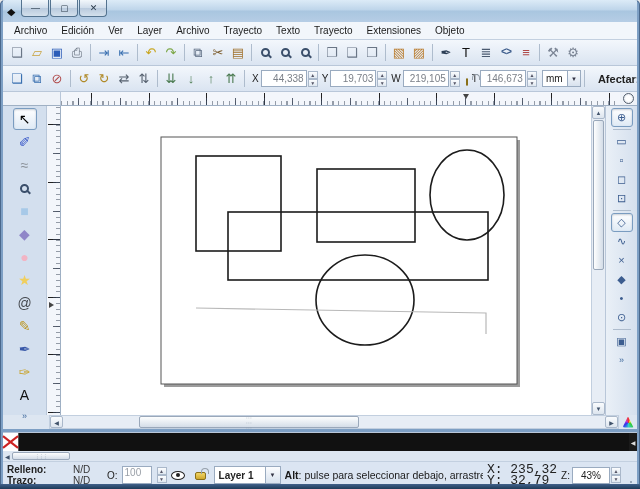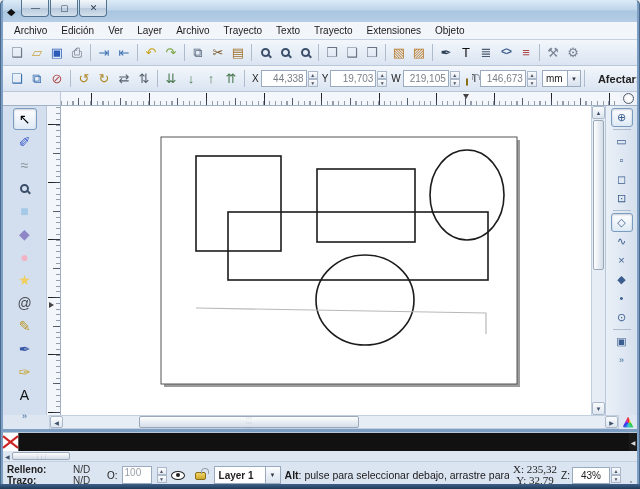--- a/index.html
+++ b/index.html
@@ -121,21 +121,21 @@
   .olabel{font-size:10px;color:#222;}
   .obox{width:30px;height:18px;border:1px solid #9aabc0;background:#fff;color:#9aa0a8;font-size:10px;text-align:left;padding:0 2px;}
   .eye{width:14px;height:9px;border:1px solid #222;border-radius:50%;background:#fff;position:relative;flex:none;}
   .eye::after{content:'';position:absolute;left:4px;top:1.5px;width:4px;height:4px;border-radius:50%;background:#222;}
   .layerbox{display:flex;align-items:center;flex:none;}
   .layerbox .lval{width:52px;height:18px;border:1px solid #9aabc0;background:#fff;font-size:10px;font-weight:bold;
                   display:flex;align-items:center;padding-left:4px;color:#222;}
   .layerbox .lbtn{width:15px;height:18px;border:1px solid #9aabc0;border-left:none;font-size:6px;color:#334;
                   background:linear-gradient(#fbfcfe,#d8e2ee);display:flex;align-items:center;justify-content:center;}
   .statusmsg{flex:1;font-size:10.5px;color:#1a1a1a;white-space:nowrap;overflow:hidden;}
-  .coords{font-size:11px;color:#222;text-align:center;line-height:11px;flex:none;font-family:Liberation Serif, serif;}
+  .coords{font-size:13px;color:#222;text-align:left;line-height:11px;flex:none;font-family:Liberation Mono, monospace;}
   .zoomfld{display:flex;align-items:center;flex:none;}
   .zoomfld label{font-size:10px;margin-right:2px;color:#222;}
   .zoomfld .zbox{width:38px;height:17px;border:1px solid #9aabc0;background:#fff;font-size:10px;text-align:center;
                  display:flex;align-items:center;justify-content:center;color:#222;}
   .grip{width:8px;height:18px;align-self:flex-end;background:
         radial-gradient(circle at 2px 16px,#9aa8ba 1px,transparent 1.3px),
         radial-gradient(circle at 6px 16px,#9aa8ba 1px,transparent 1.3px),
         radial-gradient(circle at 6px 12px,#9aa8ba 1px,transparent 1.3px);flex:none;}
 </style>
 </head>

